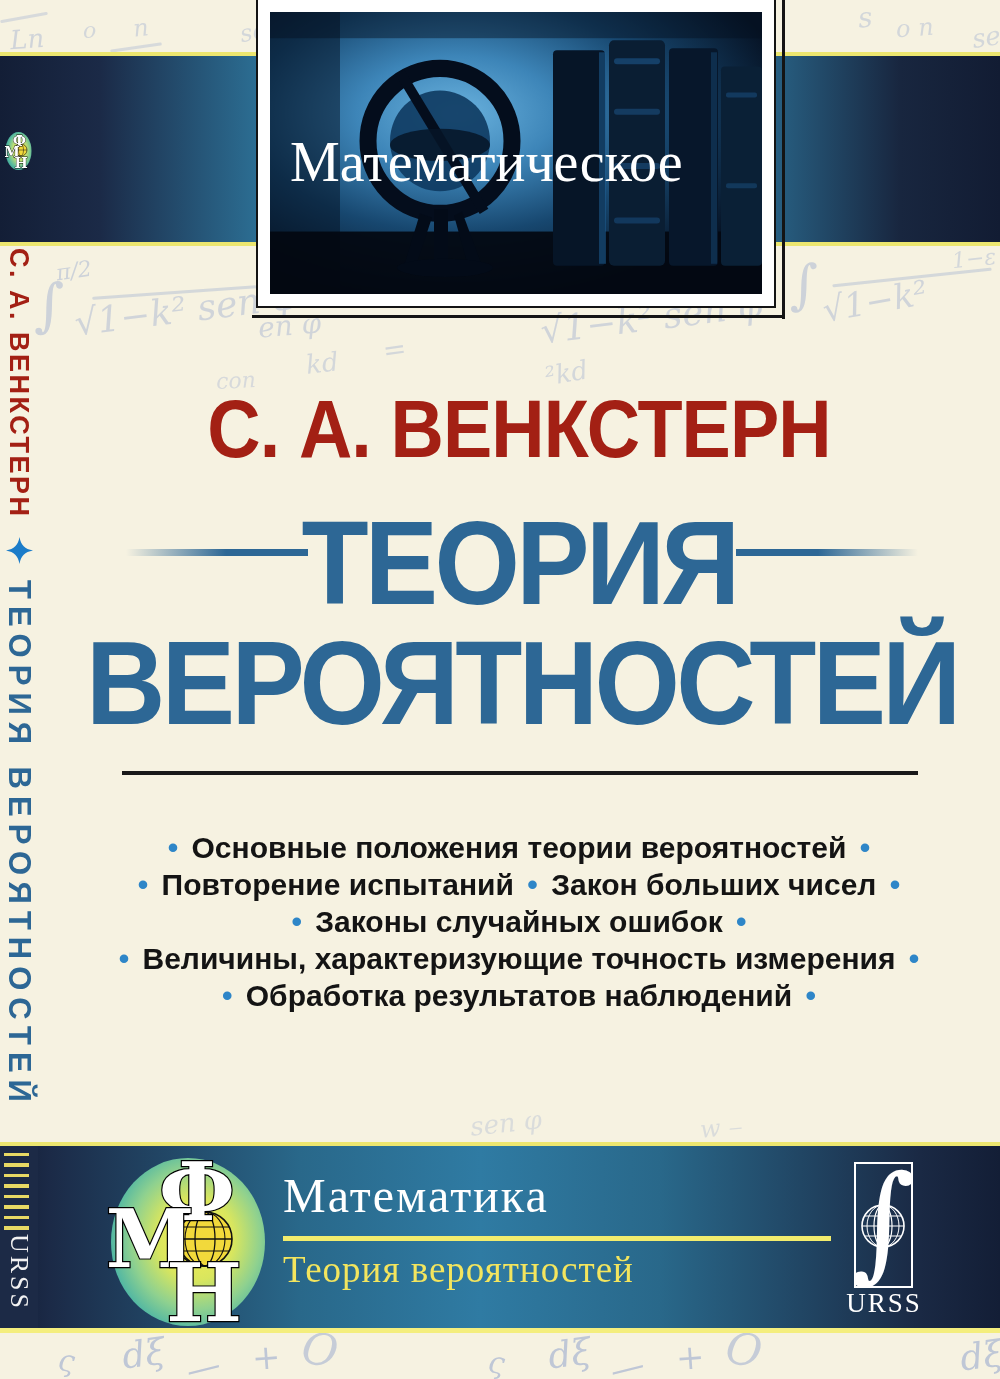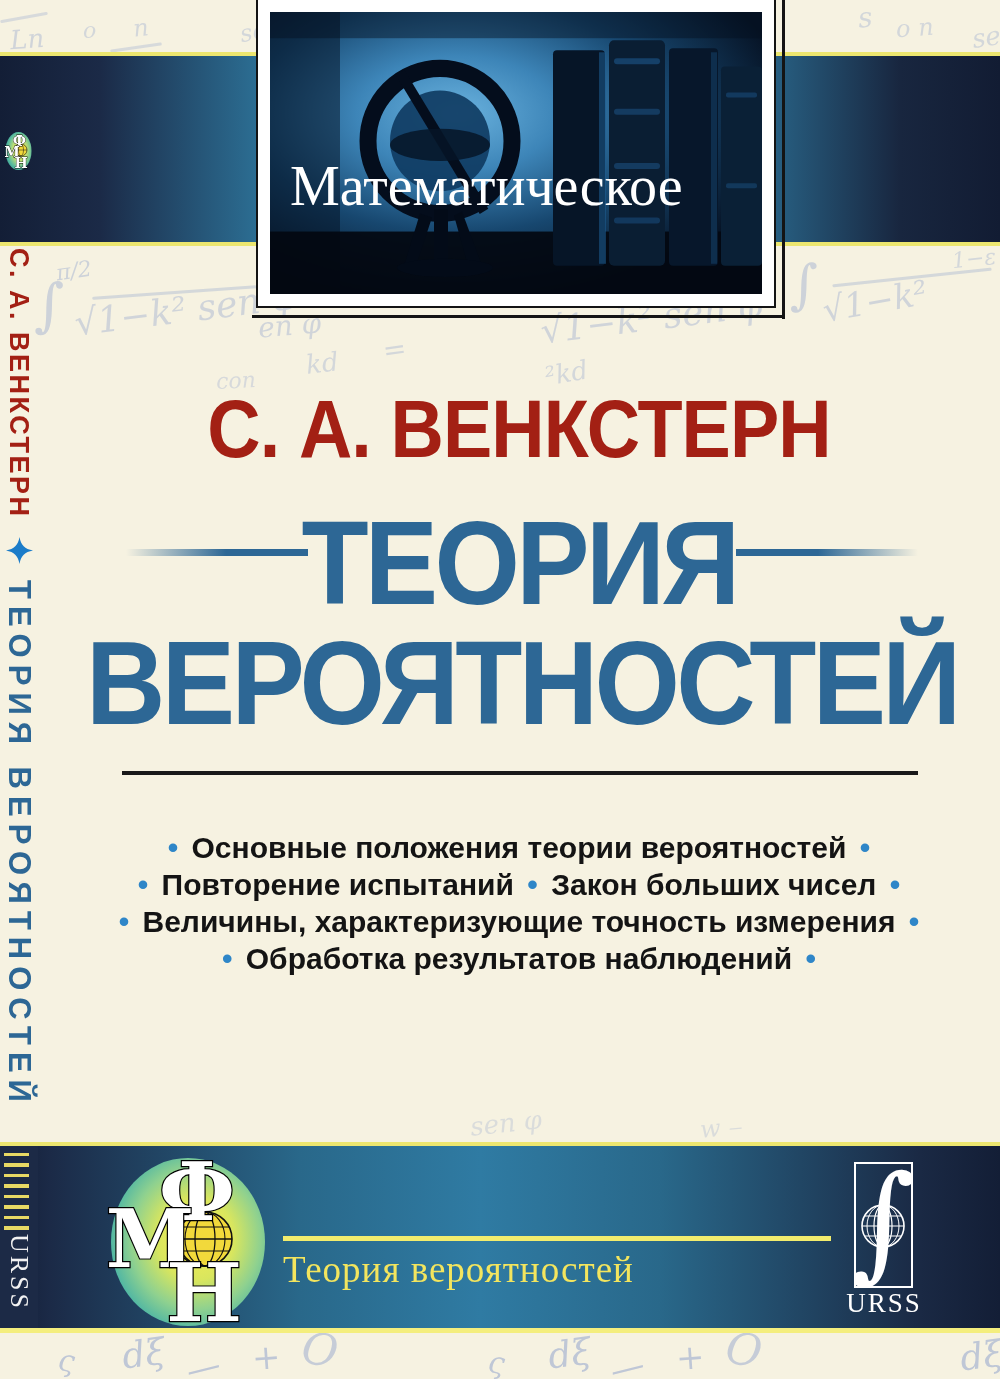--- a/index.html
+++ b/index.html
@@ -181,21 +181,21 @@
       <rect x="344" y="150" width="46" height="6" rx="3" fill="#1a4f7f" opacity="0.6"></rect>
       <rect x="344" y="204" width="46" height="6" rx="3" fill="#1a4f7f" opacity="0.55"></rect>
       <rect x="399" y="36" width="49" height="216" rx="4" fill="#07172b"></rect>
       <rect x="441" y="40" width="6" height="210" fill="#16466f" opacity="0.5"></rect>
       <rect x="451" y="54" width="41" height="198" rx="4" fill="#0a2036"></rect>
       <rect x="456" y="80" width="31" height="5" rx="2" fill="#1a4f7f" opacity="0.55"></rect>
       <rect x="456" y="170" width="31" height="5" rx="2" fill="#1a4f7f" opacity="0.5"></rect>
     </svg>
   </div>
 
-  <div class="series-word" style="left:290px;top:134px;margin-top:24px;">Математическое</div>
+  <div class="series-word" style="left:290px;top:134px;">Математическое</div>
 
   <svg class="small-logo" viewBox="0 0 27 40">
     <defs>
       <radialGradient id="fmnGradS" cx="55%" cy="48%" r="60%">
         <stop offset="0%" stop-color="#f9ee52"></stop>
         <stop offset="45%" stop-color="#bfdf74"></stop>
         <stop offset="80%" stop-color="#55b9a0"></stop>
         <stop offset="100%" stop-color="#3ba393"></stop>
       </radialGradient>
     </defs>
@@ -217,20 +217,21 @@
   <div class="author">С. А. ВЕНКСТЕРН</div>
   <div class="title-dash left"></div>
   <div class="title-dash right"></div>
   <div class="title-line title-1">ТЕОРИЯ</div>
   <div class="title-line title-2">ВЕРОЯТНОСТЕЙ</div>
   <div class="black-rule"></div>
 
   <div class="topics" id="topics">
       <div class="topic-line"><span class="dot">•</span> Основные положения теории вероятностей <span class="dot">•</span></div>
       <div class="topic-line"><span class="dot">•</span> Повторение испытаний <span class="dot">•</span> Закон больших чисел <span class="dot">•</span></div>
+      <div class="topic-line"><span class="dot">•</span> Законы случайных ошибок <span class="dot">•</span></div>
       <div class="topic-line"><span class="dot">•</span> Величины, характеризующие точность измерения <span class="dot">•</span></div>
       <div class="topic-line"><span class="dot">•</span> Обработка результатов наблюдений <span class="dot">•</span></div>
     </div>
 
   <div class="yline" style="top:1142px;height:4px;"></div>
   <div class="banner bottom"></div>
   <div class="yline" style="top:1328px;height:5px;background:#f4ee7d;"></div>
 
   <div class="spine-bottom-block"></div>
   <div class="spine-bars"></div>
@@ -254,20 +255,21 @@
       <line x1="74" y1="89" x2="128" y2="89" stroke="#111" stroke-width="1.3"></line>
       <line x1="77" y1="77" x2="125" y2="77" stroke="#111" stroke-width="1.1"></line>
       <line x1="77" y1="101" x2="125" y2="101" stroke="#111" stroke-width="1.1"></line>
       <path d="M80,108 Q92,120 112,114" fill="none" stroke="#111" stroke-width="1.4"></path>
     </g>
     <text x="93" y="70" font-family="DejaVu Serif, serif" font-weight="bold" font-size="80" fill="#fff" stroke="#000" stroke-width="2.4" paint-order="stroke" text-anchor="middle">Ф</text>
     <text x="46" y="117" font-family="DejaVu Serif, serif" font-weight="bold" font-size="80" fill="#fff" stroke="#000" stroke-width="2.4" paint-order="stroke" text-anchor="middle">М</text>
     <text x="100" y="171" font-family="DejaVu Serif, serif" font-weight="bold" font-size="80" fill="#fff" stroke="#000" stroke-width="2.4" paint-order="stroke" text-anchor="middle">Н</text>
   </svg>
 
+  <div class="footer-category">Математика</div>
   <div class="footer-rule"></div>
   <div class="footer-subtitle">Теория вероятностей</div>
 
   <div class="urss-box">
     <svg viewBox="0 0 55 122">
       <circle cx="27" cy="62" r="21" fill="none" stroke="#fff" stroke-width="1.6"></circle>
       <ellipse cx="27" cy="62" rx="9" ry="21" fill="none" stroke="#fff" stroke-width="1.2"></ellipse>
       <ellipse cx="27" cy="62" rx="16" ry="21" fill="none" stroke="#fff" stroke-width="1"></ellipse>
       <line x1="6" y1="62" x2="48" y2="62" stroke="#fff" stroke-width="1.2"></line>
       <line x1="9" y1="52" x2="45" y2="52" stroke="#fff" stroke-width="1"></line>

